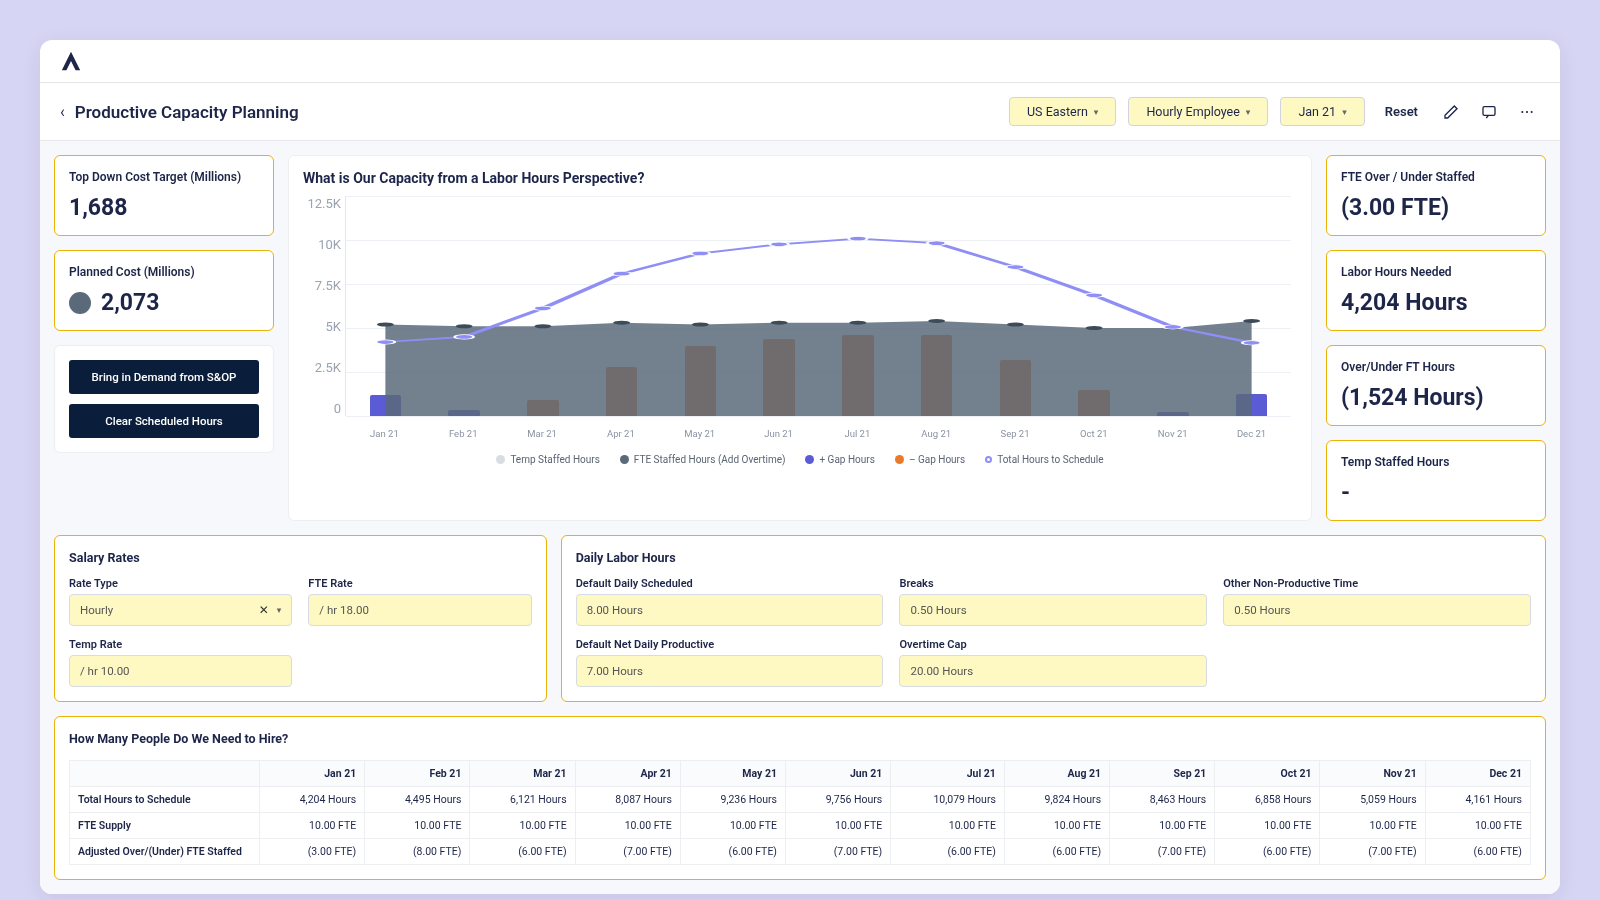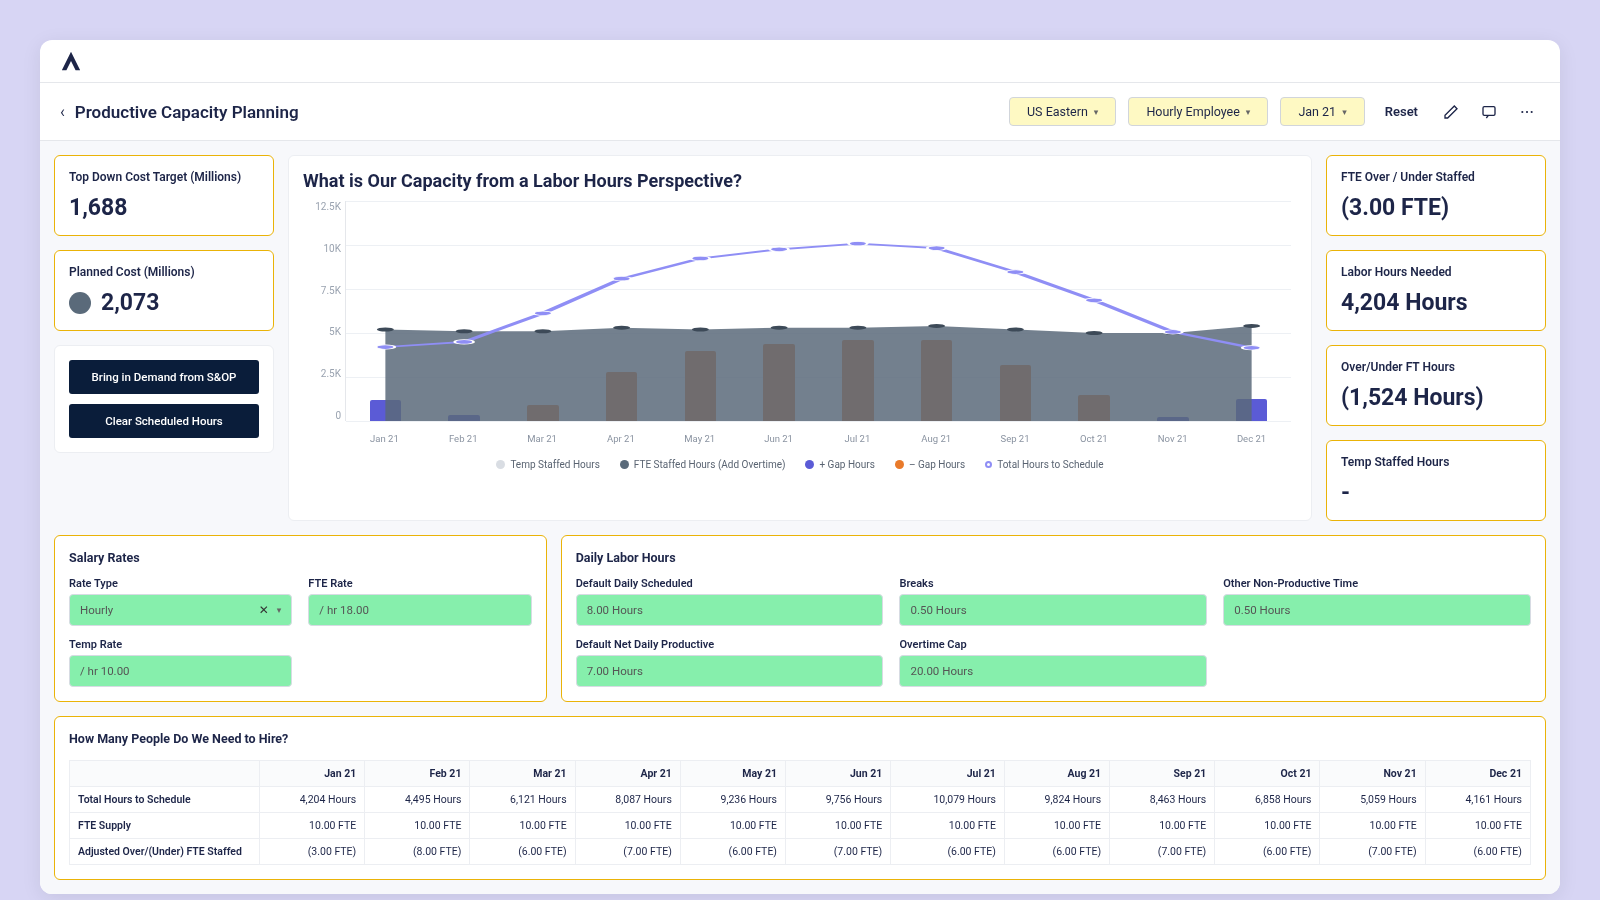--- a/index.html
+++ b/index.html
@@ -19,38 +19,38 @@
   .col-left { display: flex; flex-direction: column; gap: 14px; }
   .col-right { display: flex; flex-direction: column; gap: 14px; }
   .card { background: #fff; border: 1px solid #eab308; border-radius: 6px; padding: 14px; }
   .card-actions { background: #fff; border: 1px solid #eceef2; border-radius: 6px; padding: 14px; display:flex; flex-direction:column; gap:10px;}
   .kpi-label { font-size: 12px; font-weight: 600; color: #1d2548; margin-bottom: 10px; }
   .kpi-value { font-size: 23px; font-weight: 700; color: #1d2548; }
   .kpi-row { display:flex; align-items:center; gap:10px;}
   .dot-grey { width:22px; height:22px; border-radius:50%; background:#5a6a7a;}
   .btn-dark { background: #0a1d3a; color: #fff; font-size: 11.5px; padding: 10px; text-align: center; border-radius: 3px; cursor: pointer; font-weight:500;}
   .chart-card { background:#fff; border:1px solid #eceef2; border-radius:6px; padding:14px; }
-  .chart-title { font-size: 18px; font-weight: 700; color: #1d2548; margin-bottom: 4px; }
+  .chart-title { font-size: 14px; font-weight: 700; color: #1d2548; margin-bottom: 4px; }
   .chart-area { position: relative; height: 250px; margin-top: 10px; }
-  .y-axis { position:absolute; left:0; top:0; bottom:30px; width:38px; display:flex; flex-direction:column; justify-content:space-between; text-align:right; font-size:10px; color:#9aa3b0;}
+  .y-axis { position:absolute; left:0; top:0; bottom:30px; width:38px; display:flex; flex-direction:column; justify-content:space-between; text-align:right; font-size:13px; color:#9aa3b0;}
   .plot { position:absolute; left:42px; right:6px; top:0; bottom:30px; border-left:1px solid #e5e7eb;}
   .gridline { position:absolute; left:0; right:0; height:1px; background:#edf0f4;}
   .bars { position:absolute; left:0; right:0; bottom:0; top:0; display:flex;}
   .month-slot { flex:1; position:relative;}
   .bar { position:absolute; bottom:0; left:30%; width:40%; border-radius:2px 2px 0 0;}
   .x-axis { position:absolute; left:42px; right:6px; bottom:0; height:26px; display:flex;}
   .x-tick { flex:1; text-align:center; font-size:9.5px; color:#8a93a1; padding-top:8px;}
   .line-svg { position:absolute; left:0; top:0; width:100%; height:100%; pointer-events:none;}
   .legend { display:flex; gap:20px; justify-content:center; align-items:center; margin-top:8px; font-size:10px; color:#5a6472; flex-wrap:wrap;}
   .legend-item { display:flex; align-items:center; gap:5px;}
   .legend-swatch { width:9px; height:9px; border-radius:50%;}
   .row2 { grid-column: 1 / span 3; display:grid; grid-template-columns: 1fr 2fr; gap:14px;}
   .section-title { font-size: 12.5px; font-weight: 700; color: #1d2548; margin-bottom: 12px;}
   .field-label { font-size: 11px; font-weight:600; color:#1d2548; margin-bottom:4px; display:block;}
-  .field { border:1px solid #d7dbe3; border-radius:4px; padding:8px 10px; font-size:11.5px; color:#555; background:#86efac; width:100%; display:flex; align-items:center; justify-content:space-between;}
+  .field { border:1px solid #d7dbe3; border-radius:4px; padding:8px 10px; font-size:11.5px; color:#555; background:#fef9c3; width:100%; display:flex; align-items:center; justify-content:space-between;}
   .salary-grid { display:grid; grid-template-columns: 1fr 1fr; gap:12px 16px;}
   .daily-grid { display:grid; grid-template-columns: 1fr 1fr 1fr; gap:12px 16px;}
   .row3 { grid-column: 1 / span 3;}
   .table-card .section-title {margin-bottom:14px;}
   table { width:100%; border-collapse:collapse; font-size:10.5px;}
   th,td { border:1px solid #eceef2; padding:6px 8px; text-align:right; color:#1d2548;}
   th.rowhead, td.rowhead { text-align:left; font-weight:600; width:190px;}
   thead th { background:#fafbfc; font-weight:700;}
   .chev { font-size:9px; color:#666;}
   .x-close {font-size:12px; color:#333;}

